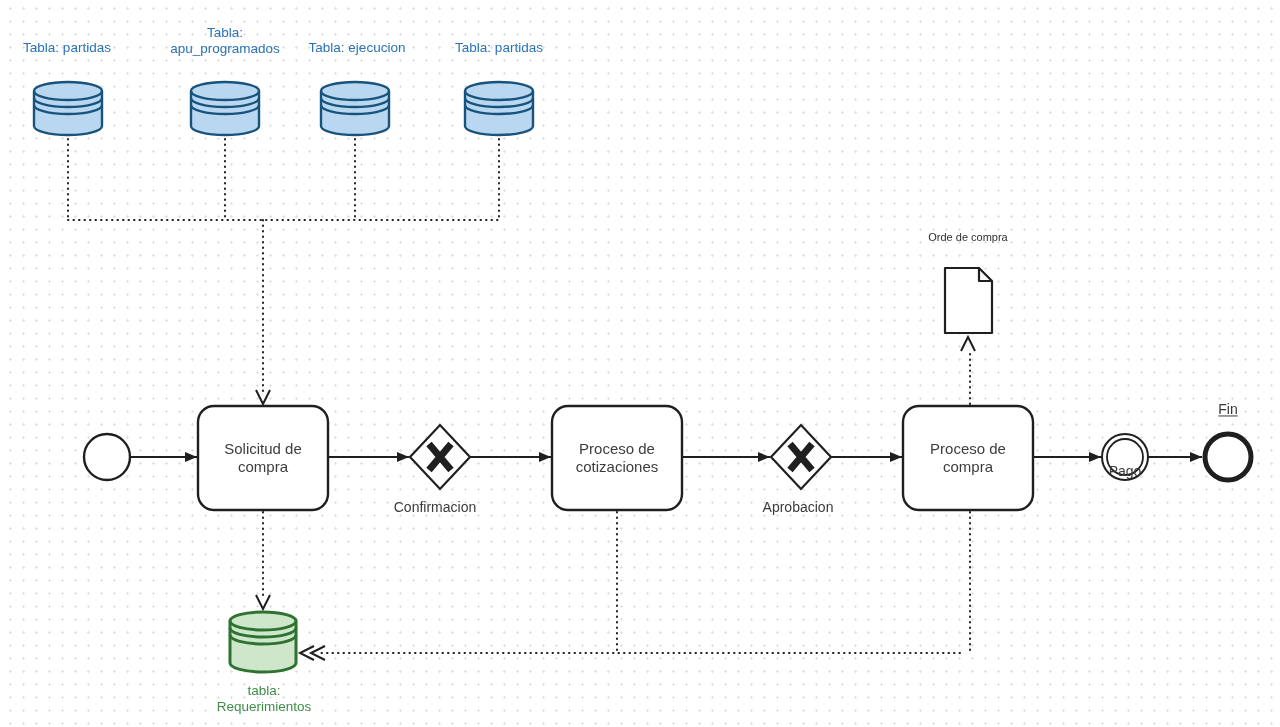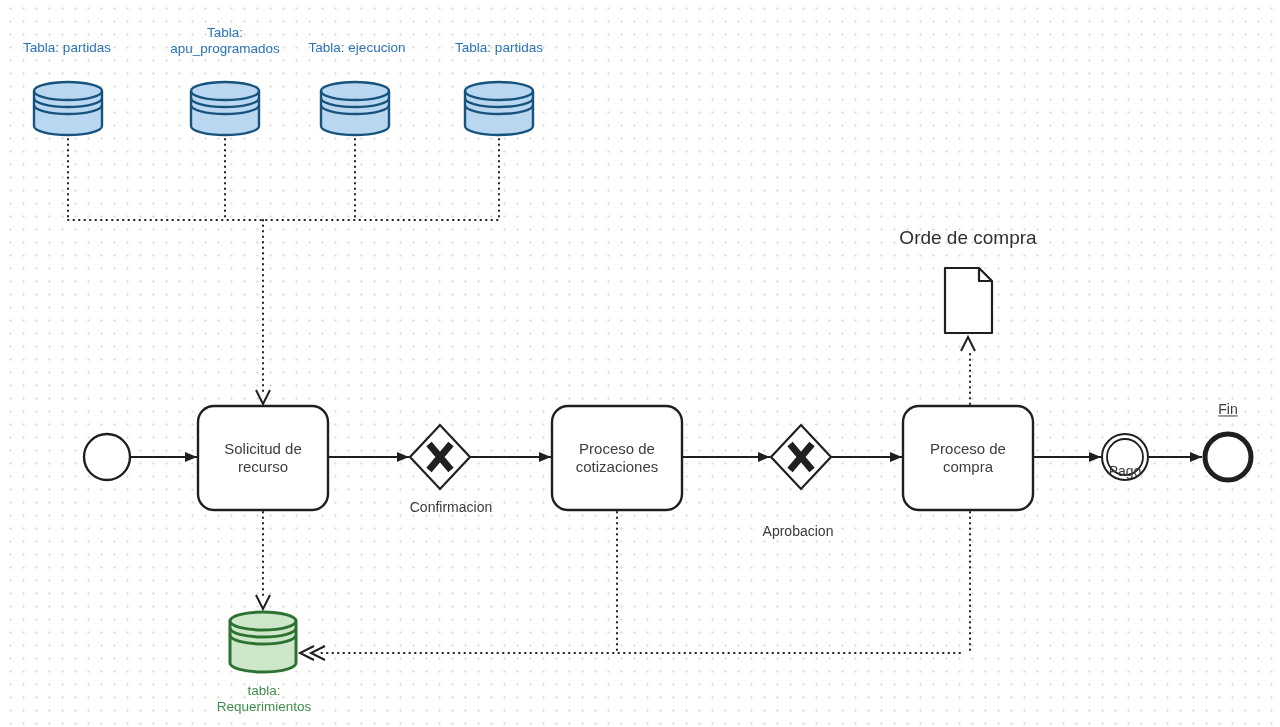--- a/index.html
+++ b/index.html
@@ -13,21 +13,21 @@
   }
   #shapes{position:absolute;left:0;top:0;}
   .lbl{
     position:absolute;transform:translate(-50%,-50%);
     text-align:center;white-space:pre-line;line-height:1.22;
     color:#3a3a3a;font-size:14px;
   }
   .lbl-db{color:#2a72b5;font-size:13.5px;}
   .lbl-store{color:#3e8e49;font-size:13.5px;}
   .lbl-task{font-size:15px;color:#3d3d3d;}
-  .lbl-doc{color:#2f2f2f;font-size:19px;text-align:center;}
+  .lbl-doc{color:#2f2f2f;font-size:11px;text-align:center;}
   .flowline{stroke:#1f1f1f;stroke-width:2.2;fill:none;}
   .dotline{stroke:#1f1f1f;stroke-width:2;fill:none;stroke-dasharray:0.5 5;stroke-linecap:round;}
   .openarrow{stroke:#1f1f1f;stroke-width:2;fill:none;stroke-linejoin:miter;}
   .shape{stroke:#1f1f1f;fill:#ffffff;}
 </style>
 </head>
 <body>
 
 <div id="canvas">
 
@@ -137,28 +137,28 @@
 
   <div class="lbl lbl-db" style="left:67px;top:48px;">Tabla: partidas</div>
   <div class="lbl lbl-db" style="left:225px;top:41px;">Tabla:
 apu_programados</div>
   <div class="lbl lbl-db" style="left:357px;top:48px;">Tabla: ejecucion</div>
   <div class="lbl lbl-db" style="left:499px;top:48px;">Tabla: partidas</div>
 
   <div class="lbl lbl-doc" style="left:968px;top:238px;">Orde de compra</div>
 
   <div class="lbl lbl-task" style="left:263px;top:458px;">Solicitud de
-recurso</div>
+compra</div>
   <div class="lbl lbl-task" style="left:617px;top:458px;">Proceso de
 cotizaciones</div>
   <div class="lbl lbl-task" style="left:968px;top:458px;">Proceso de
 compra</div>
 
-  <div class="lbl" style="left:435px;top:508px;margin-left:16px;">Confirmacion</div>
-  <div class="lbl" style="left:798px;top:508px;margin-top:24px;">Aprobacion</div>
+  <div class="lbl" style="left:435px;top:508px;">Confirmacion</div>
+  <div class="lbl" style="left:798px;top:508px;">Aprobacion</div>
 
   <div class="lbl" style="left:1125px;top:472px;">Pago</div>
   <div class="lbl" style="left:1228px;top:410px;text-decoration:underline;">Fin</div>
 
   <div class="lbl lbl-store" style="left:264px;top:699px;">tabla:
 Requerimientos</div>
 
 </div>
 
 </body></html>

